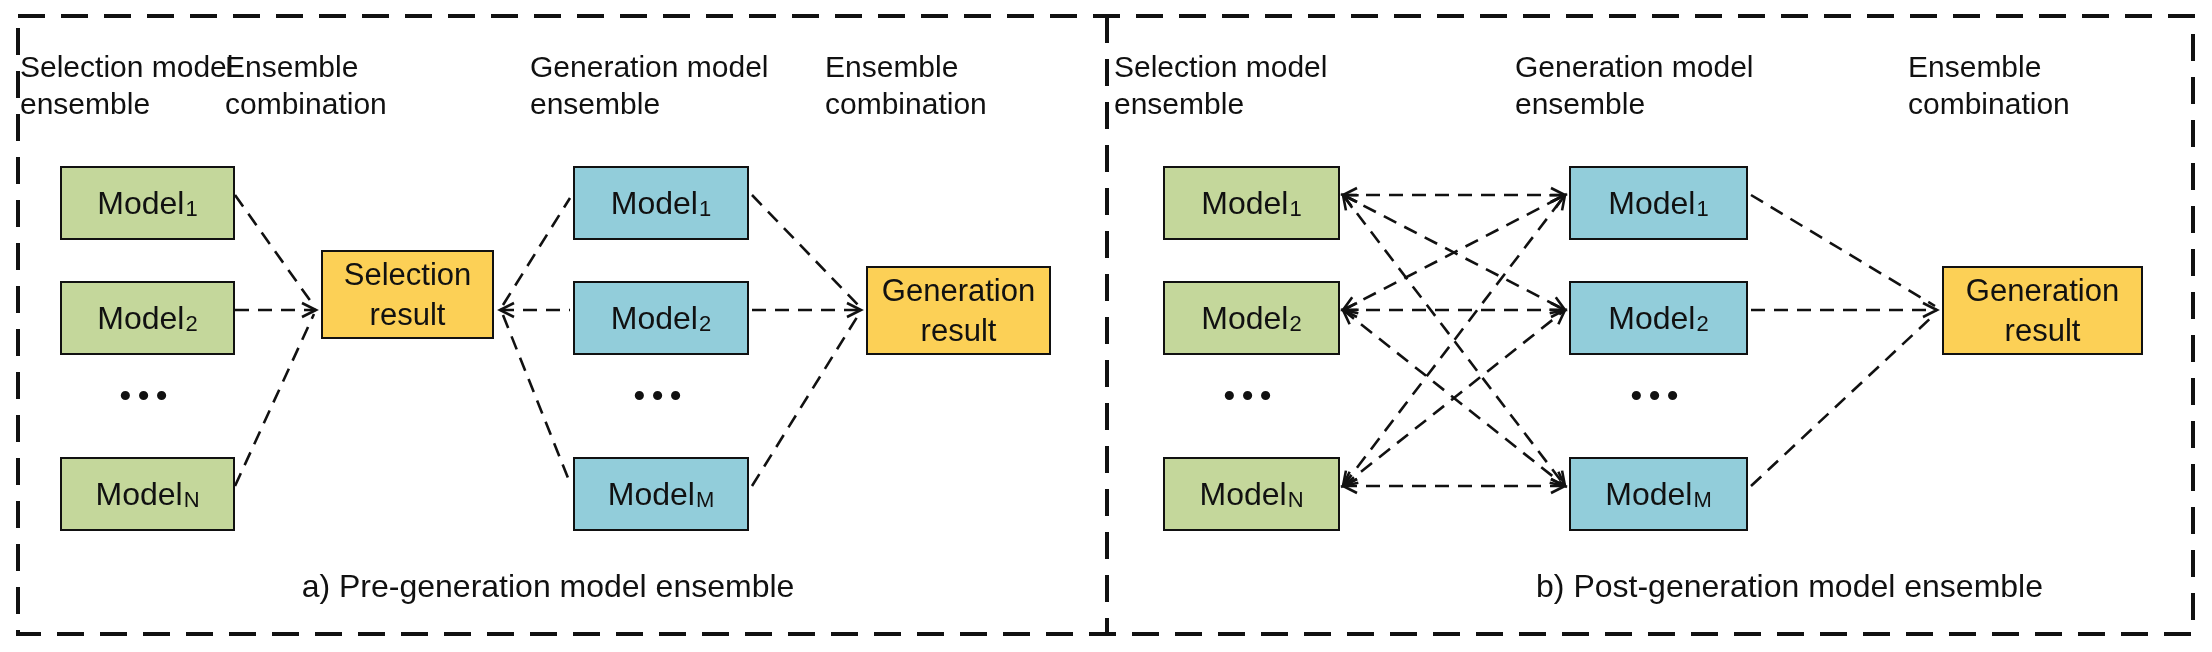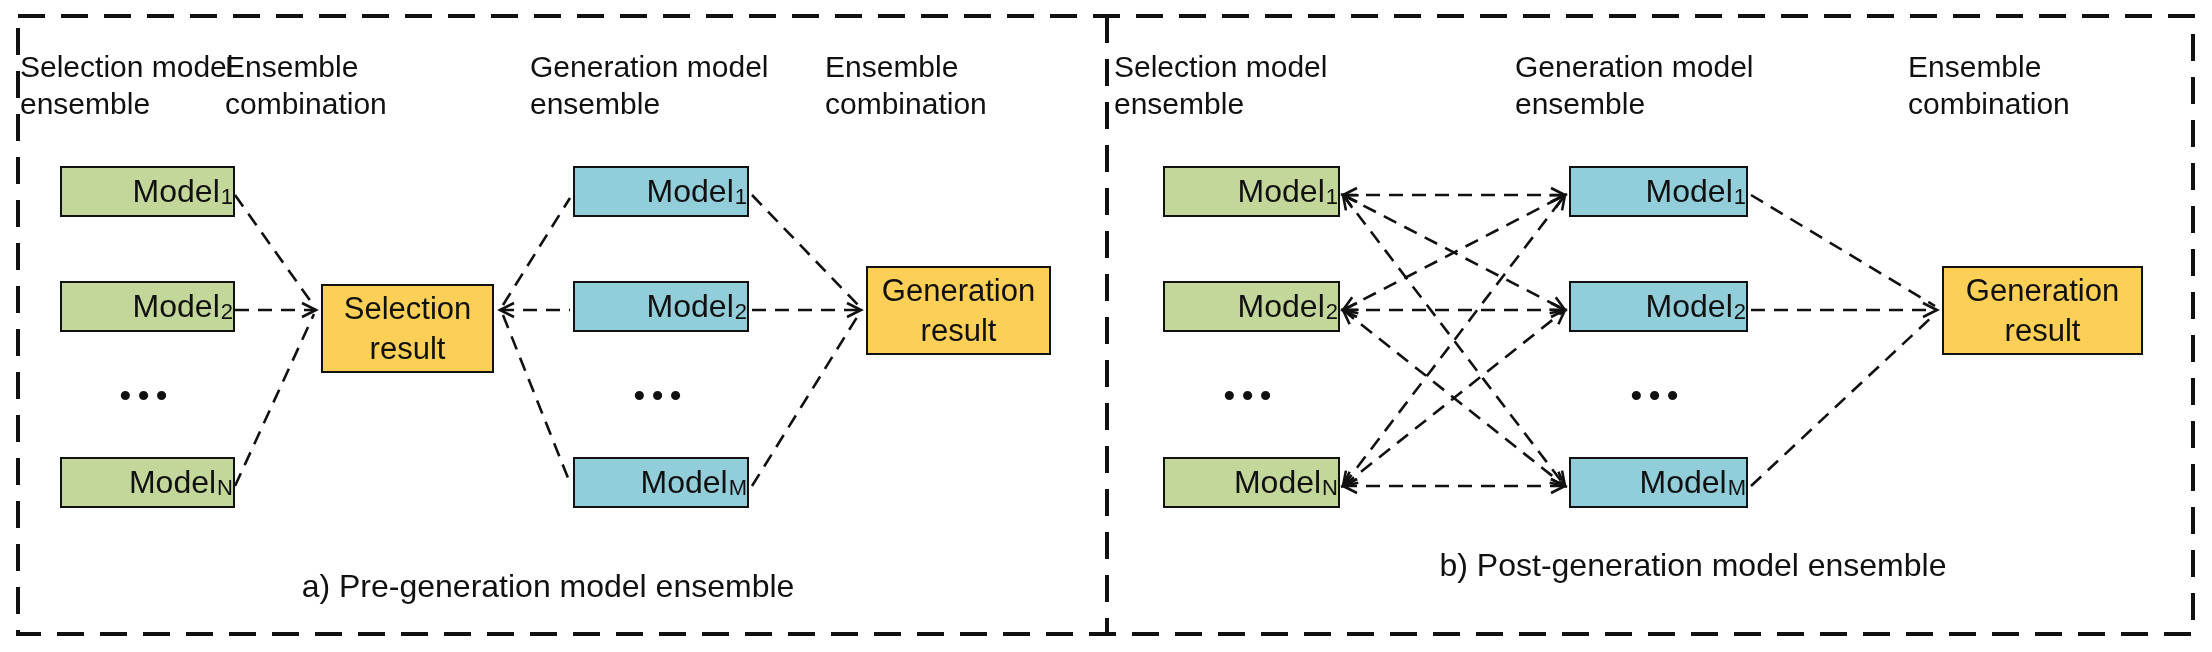--- a/index.html
+++ b/index.html
@@ -20,21 +20,21 @@
   .frame{stroke:var(--line-color);stroke-width:4;stroke-dasharray:27 16;fill:none;}
   .hdr{
     position:absolute;text-align:left;white-space:pre-line;
     font-size:30px;line-height:37px;
   }
   .box{
     position:absolute;display:flex;align-items:center;justify-content:center;
     border:2.5px solid var(--line-color);box-sizing:border-box;
     font-size:32px;
   }
-  .model{height:51px;justify-content:flex-end;}
+  .model{height:74px;}
   .green{background:var(--selection-fill);}
   .blue{background:var(--generation-fill);}
   .result{
     background:var(--result-fill);height:89px;text-align:center;
     white-space:pre-line;font-size:31px;line-height:40px;
   }
   .sub{font-size:22px;position:relative;top:0.26em;margin-left:1px;}
   .dots{
     position:absolute;text-align:center;font-weight:700;
     font-size:32px;letter-spacing:7px;line-height:32px;
@@ -110,21 +110,21 @@
     <div class="box model green" style="left:60px;top:281px;width:175px;">
       <span>Model</span>
         <span class="sub">2</span>
     </div>
     <div class="dots" style="left:87px;top:379px;width:120px;">•••</div>
     <div class="box model green" style="left:60px;top:457px;width:175px;">
       <span>Model</span>
         <span class="sub">N</span>
     </div>
 
-    <div class="box result" style="left:321px;top:284px;width:173px;">Selection
+    <div class="box result" style="left:321px;top:250px;width:173px;">Selection
 result</div>
 
     <div class="box model blue" style="left:573px;top:166px;width:176px;">
       <span>Model</span>
         <span class="sub">1</span>
     </div>
     <div class="box model blue" style="left:573px;top:281px;width:176px;">
       <span>Model</span>
         <span class="sub">2</span>
     </div>
@@ -172,16 +172,16 @@
     </div>
     <div class="dots" style="left:1598px;top:379px;width:120px;">•••</div>
     <div class="box model blue" style="left:1569px;top:457px;width:179px;">
       <span>Model</span>
         <span class="sub">M</span>
     </div>
 
     <div class="box result" style="left:1942px;top:266px;width:201px;">Generation
 result</div>
 
-    <div class="cap" style="left:1343px;top:547px;">b) Post-generation model ensemble</div>
+    <div class="cap" style="left:1343px;top:568px;text-align:right;">b) Post-generation model ensemble</div>
   </div>
 
 </div>
 
 </body></html>

